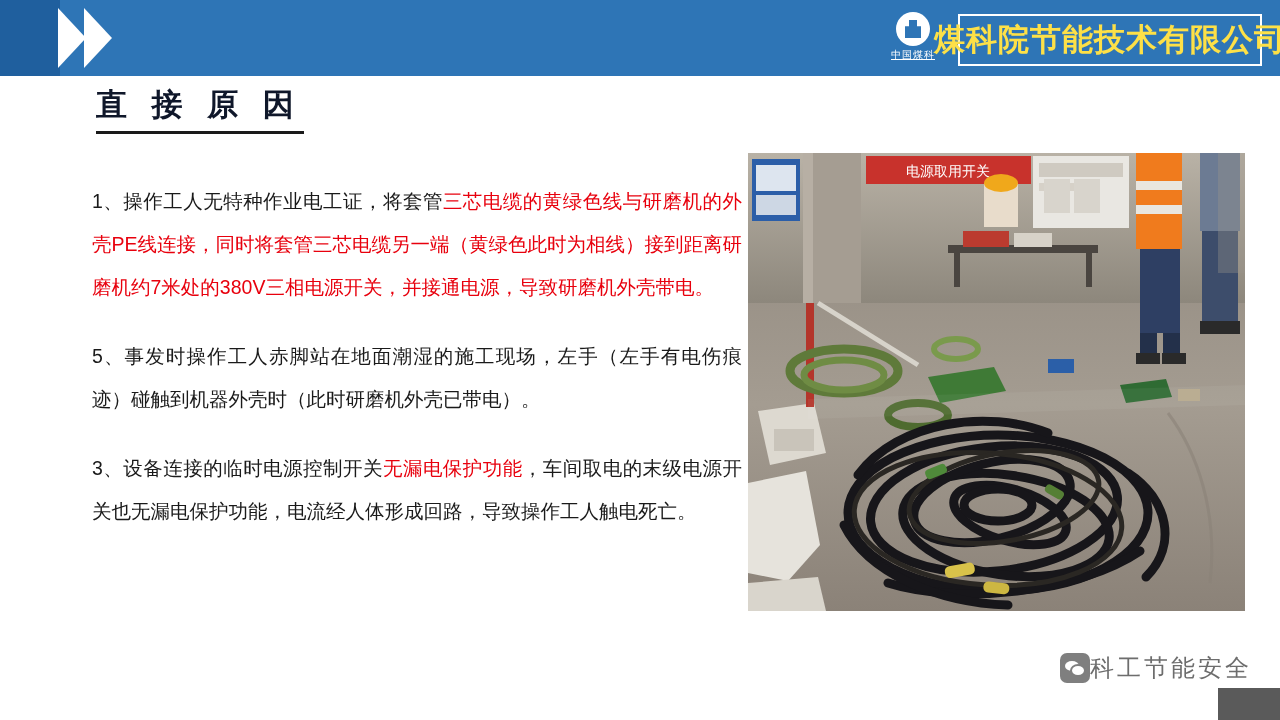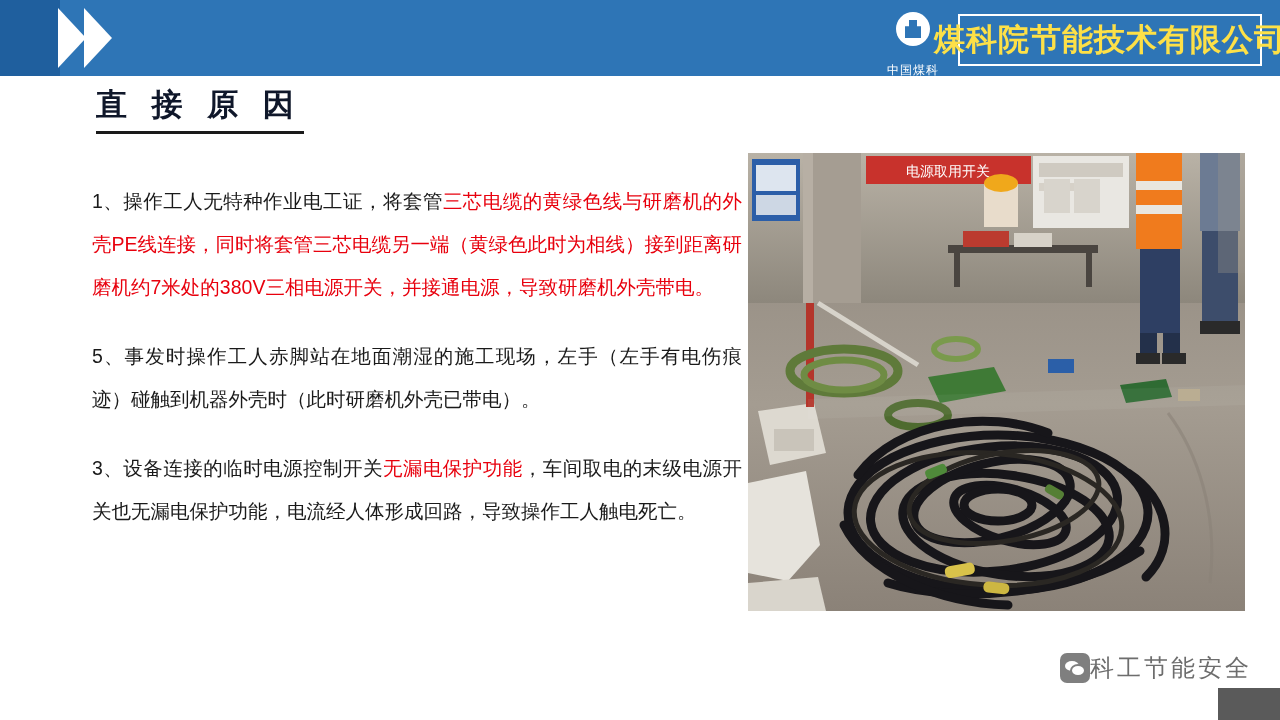--- a/index.html
+++ b/index.html
@@ -57,24 +57,25 @@
   }
   .logo-mark::after {
     content: "";
     position: absolute;
     left: 9px; top: 8px;
     width: 16px; height: 18px;
     background: #2e75b6;
     clip-path: polygon(0 100%, 0 35%, 25% 35%, 25% 0, 75% 0, 75% 35%, 100% 35%, 100% 100%);
   }
   .logo-caption {
-    font-size: 12px;
+    font-size: 10px;
     color: #ffffff;
     letter-spacing: 1px;
-    margin-top: 16px;
+    margin-top: 2px;
+    text-decoration: underline;
   }
 
   .company-box {
     position: absolute;
     right: 18px;
     top: 14px;
     width: 300px;
     height: 48px;
     border: 2px solid #ffffff;
     display: flex;

